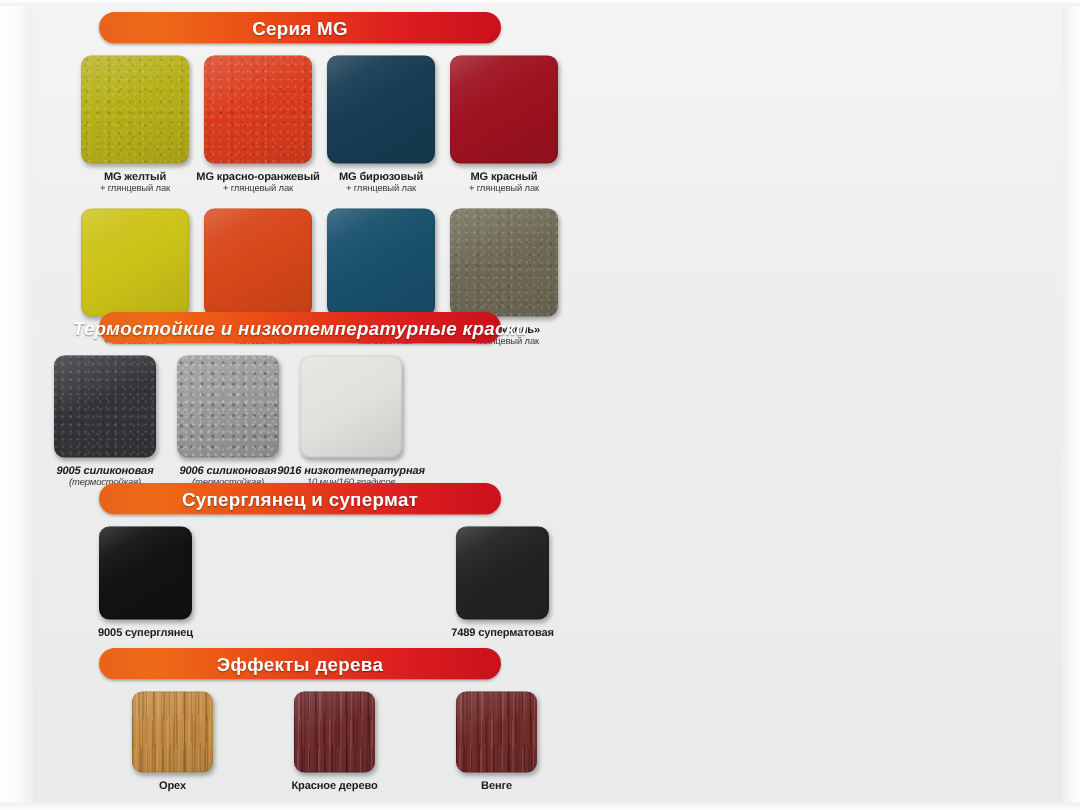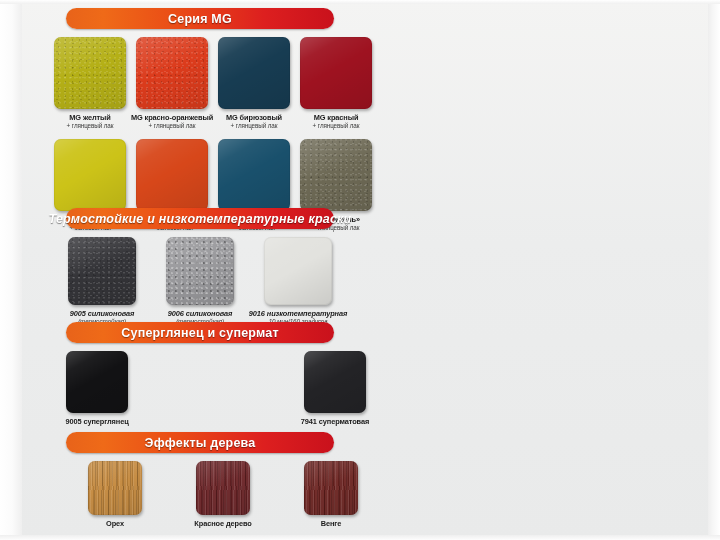--- a/index.html
+++ b/index.html
@@ -203,21 +203,21 @@
             </div>
             <div class="lbl">MG «Никель»</div>
             <div class="sub">+ глянцевый лак</div>
           </div>
         </div>
       </div>
       <div style="position: absolute; left: 36px; top: 208px; width: 330px; font-style: italic;">
         <div class="banner" style="width: 268px; margin-left: 30px;">
           <span>Термостойкие и низкотемпературные краски</span>
         </div>
-        <div class="row" style="margin-top: 8px; margin-left: 32px; gap: 36px;">
+        <div class="row" style="margin-top: 8px; gap: 20px;">
           <div class="cell" style="width: 68px;">
             <div class="sw tex-grain fin-matte" style="width: 68px; height: 68px; background: rgb(53, 53, 57);">
               <div class="gl"></div>
             </div>
             <div class="lbl">9005 силиконовая</div>
             <div class="sub">(термостойкая)</div>
           </div>
           <div class="cell" style="width: 56px;">
             <div class="sw tex-anth fin-matte" style="width: 68px; height: 68px; background: rgb(154, 154, 157);">
               <div class="gl"></div>
@@ -242,21 +242,21 @@
           <div class="cell" style="width: 62px;">
             <div class="sw tex-smooth fin-gloss" style="width: 62px; height: 62px; background: rgb(18, 18, 20);">
               <div class="gl"></div>
             </div>
             <div class="lbl">9005 суперглянец</div>
           </div>
           <div class="cell" style="width: 62px;">
             <div class="sw tex-smooth fin-matte" style="width: 62px; height: 62px; background: rgb(35, 35, 38);">
               <div class="gl"></div>
             </div>
-            <div class="lbl">7941 суперматовая</div>
+            <div class="lbl">7489 суперматовая</div>
           </div>
         </div>
       </div>
       <div style="position: absolute; left: 36px; top: 432px; width: 330px;">
         <div class="banner" style="width: 268px; margin-left: 30px;">
           <span>Эффекты дерева</span>
         </div>
         <div class="row" style="margin-top: 8px; margin-left: 52px; gap: 54px;">
           <div class="cell" style="width: 54px;">
             <div class="sw tex-wood fin-matte" style="width: 54px; height: 54px; background: rgb(196, 136, 60);">

